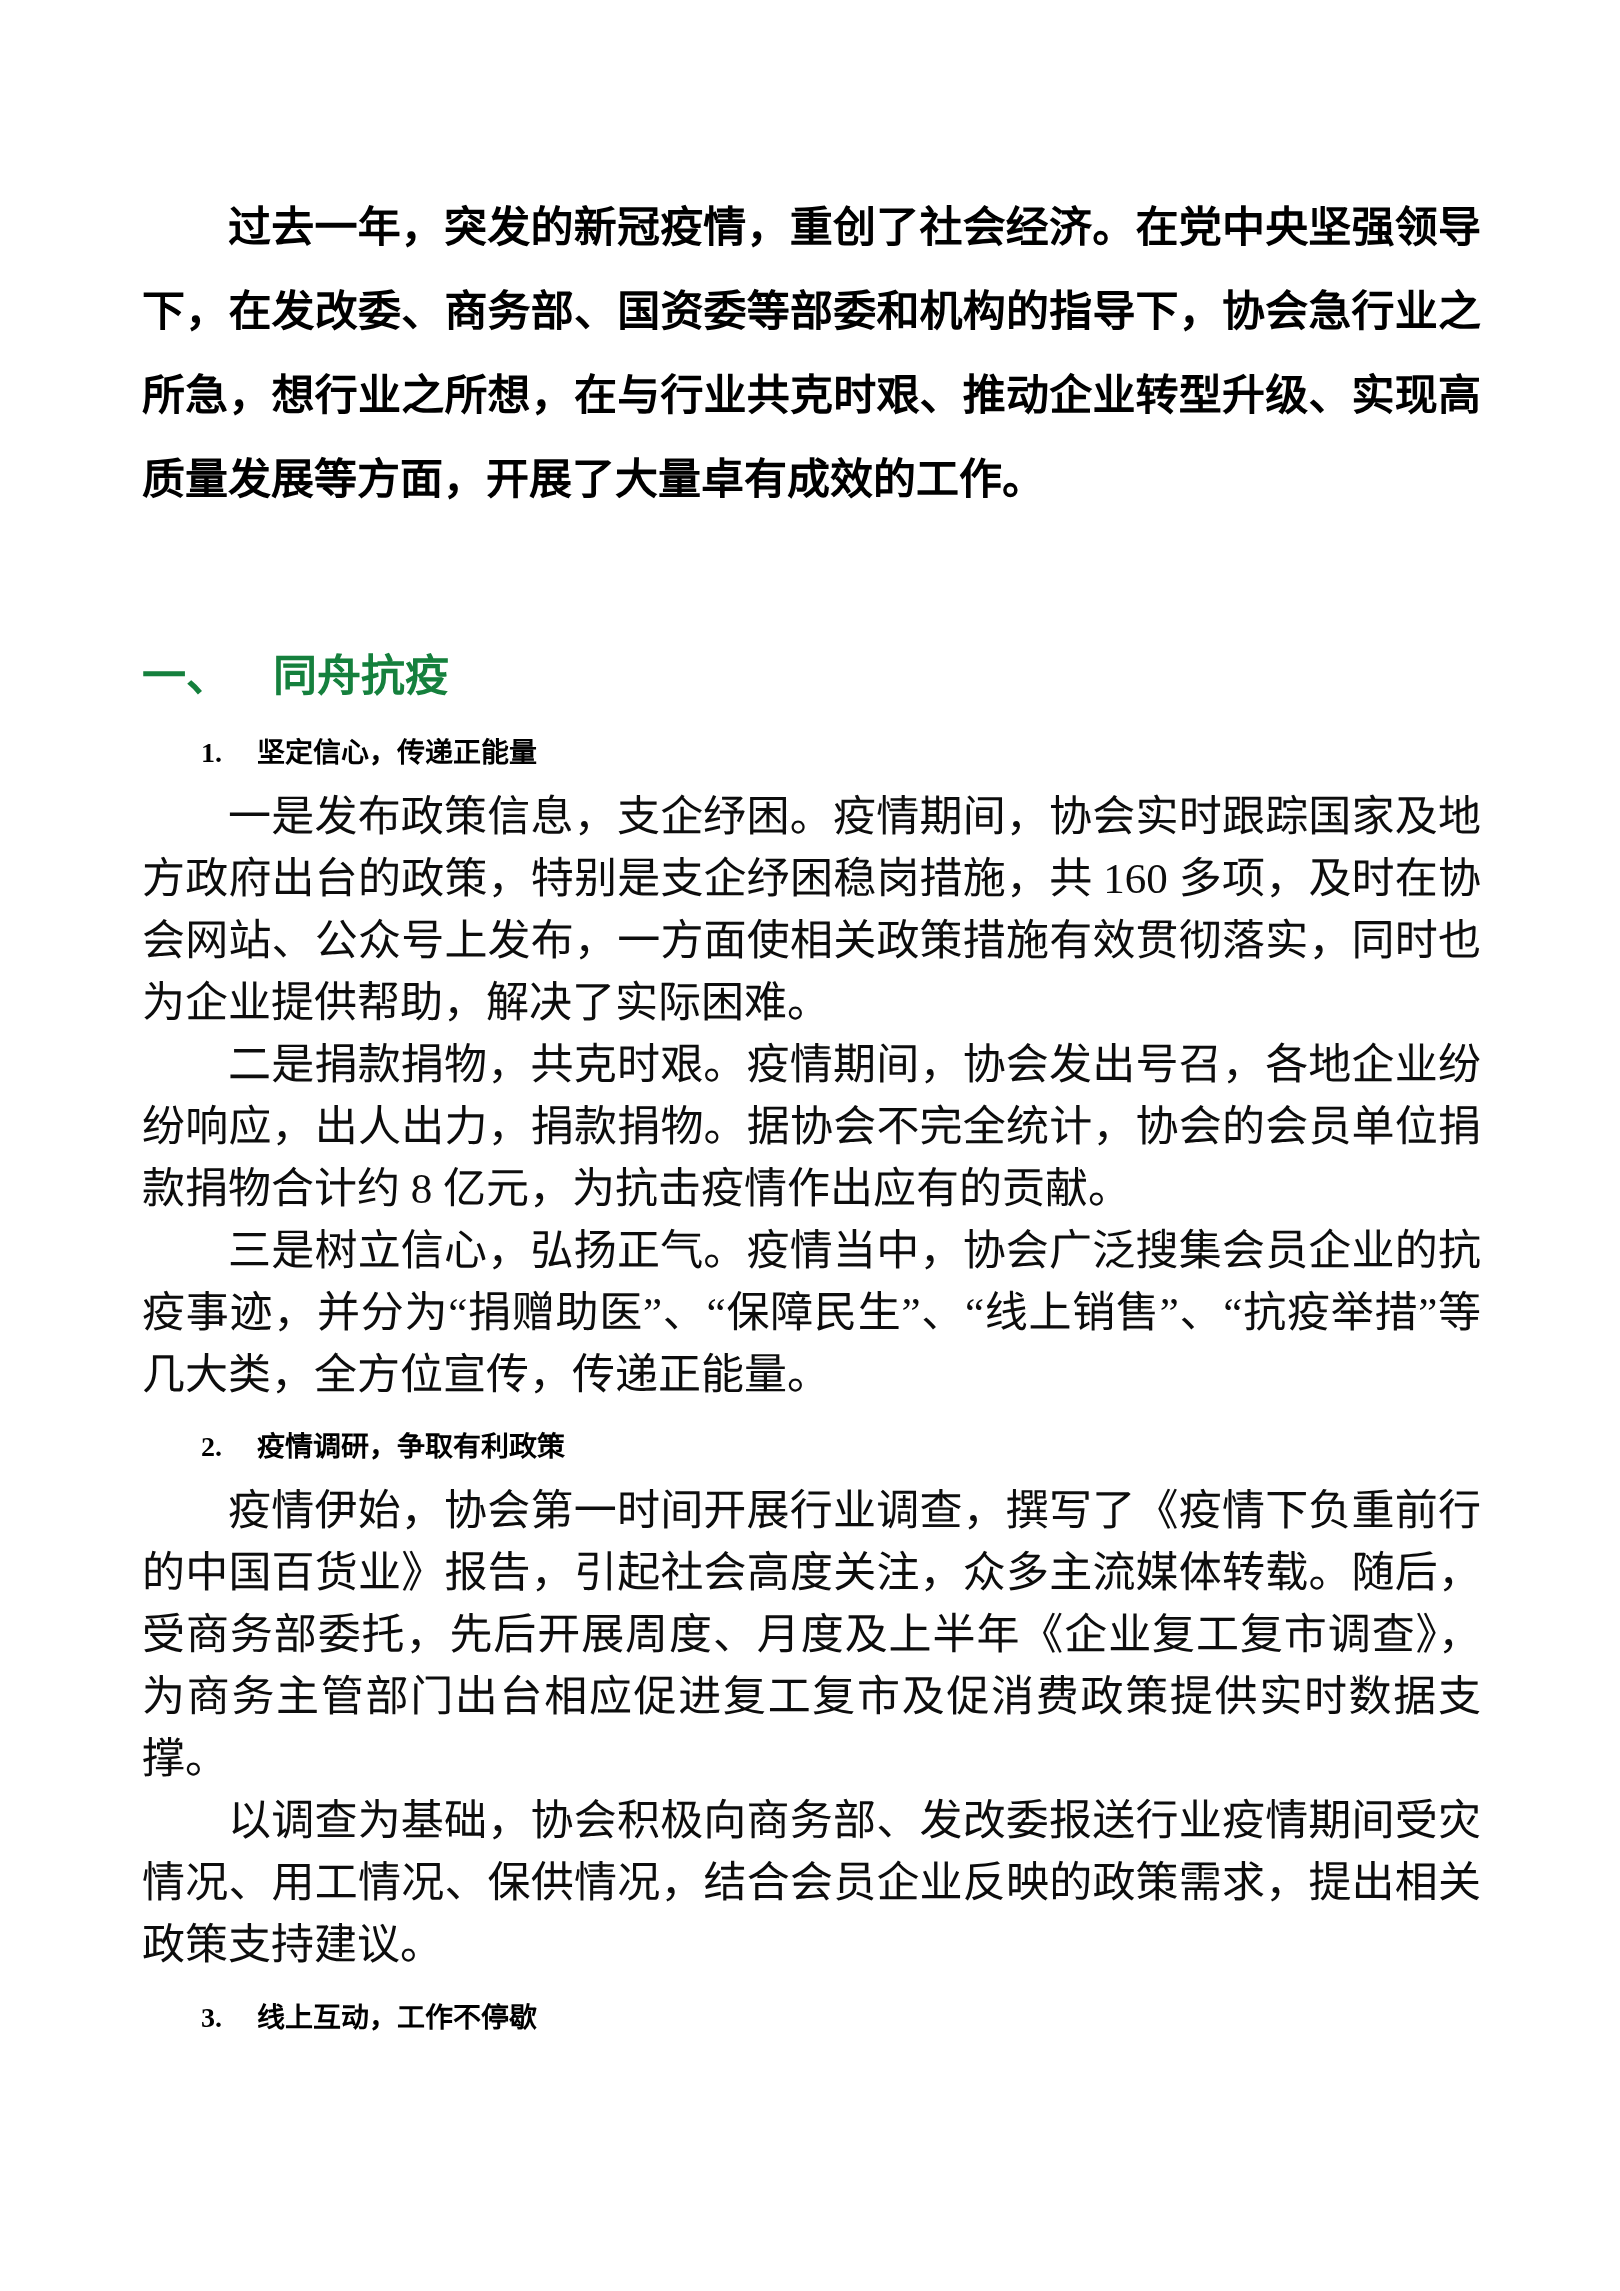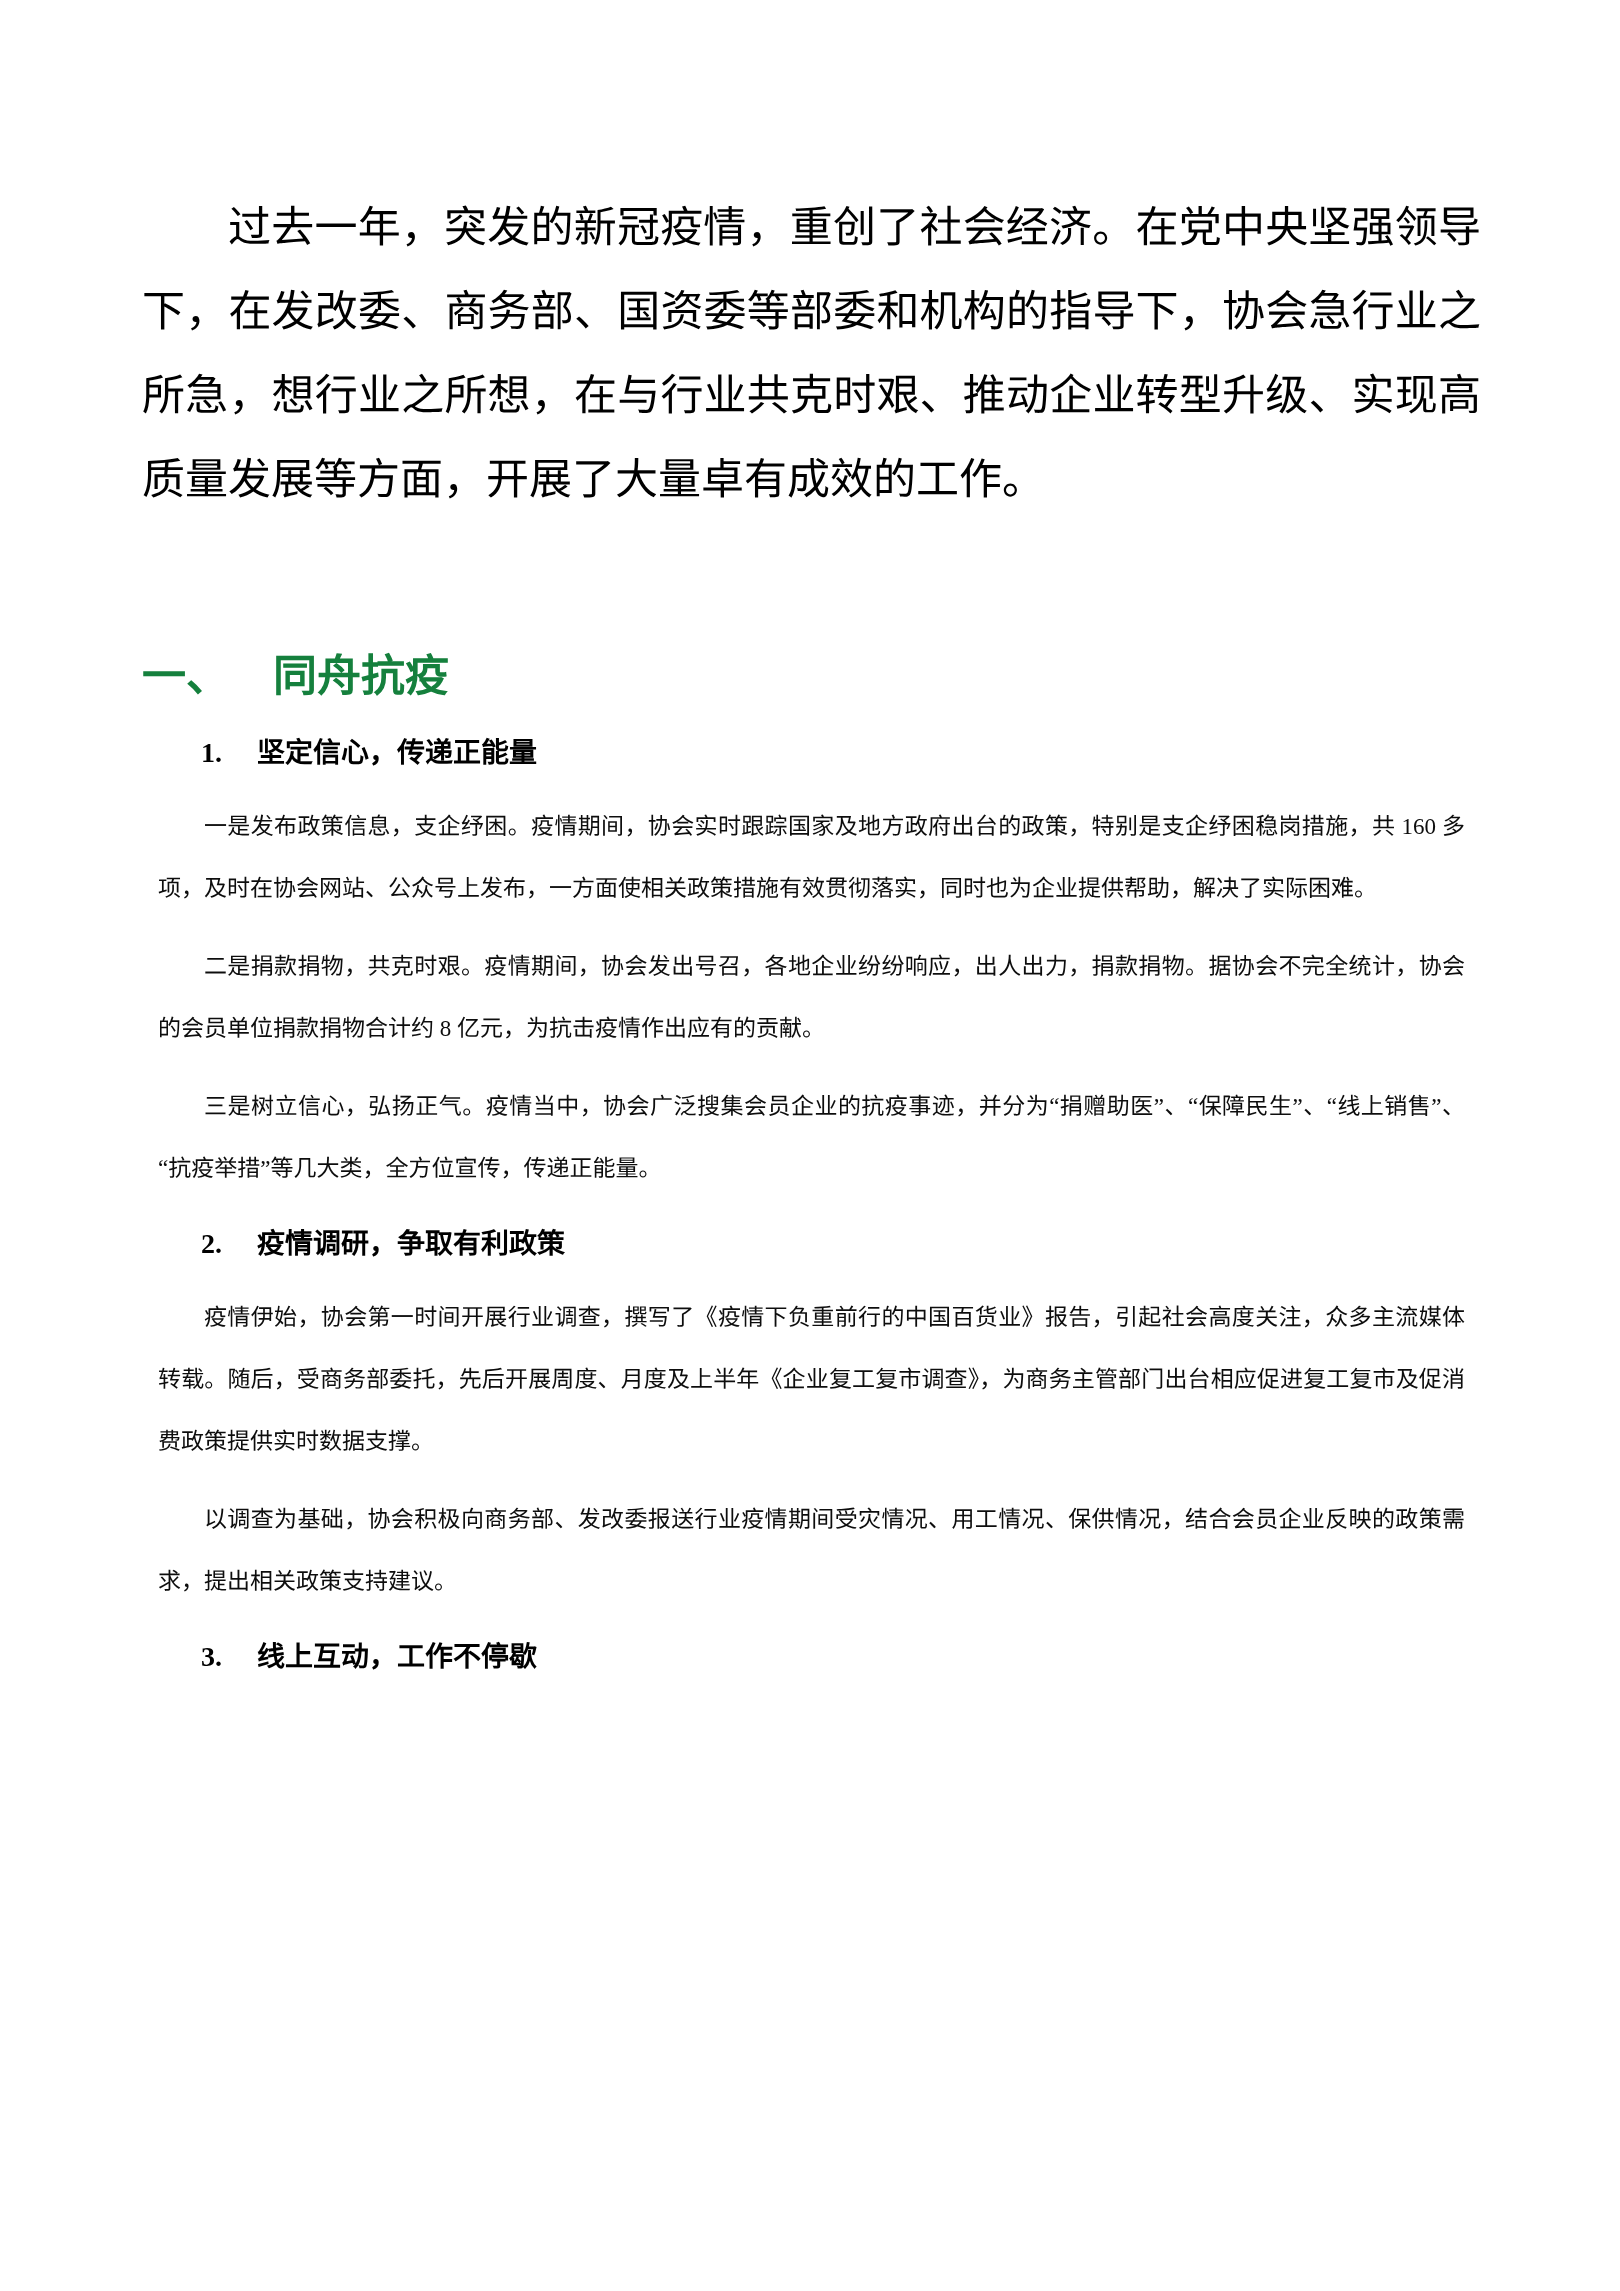--- a/index.html
+++ b/index.html
@@ -17,21 +17,21 @@
     padding: 186px 139px 0 142px;
     overflow: hidden;
     font-family: "Liberation Serif", "DejaVu Serif", serif;
     color: #000000;
   }
   
   .intro {
     margin: 0;
     font-size: 43px;
     line-height: 84px;
-    font-weight: 400;
+    font-weight: 700;
     text-align: justify;
     text-justify: inter-ideograph;
     text-indent: 2em;
     letter-spacing: 0;
     color: #000000;
   }
   
   .h1 {
     margin: 120px 0 11.8px 0;
     font-size: 44px;
@@ -48,22 +48,22 @@
     font-size: 28px;
     line-height: 55px;
     font-weight: 700;
     color: #000000;
   }
   .h2 .num {
     margin-right: 35px;
   }
   
   .body-p {
-    margin: 16px;
-    font-size: 23px;
+    margin: 0;
+    font-size: 43px;
     line-height: 62px;
     font-weight: 400;
     text-align: justify;
     text-justify: inter-ideograph;
     text-indent: 2em;
     color: #0d0d0d;
   }
 </style>
 </head>
 <body>

